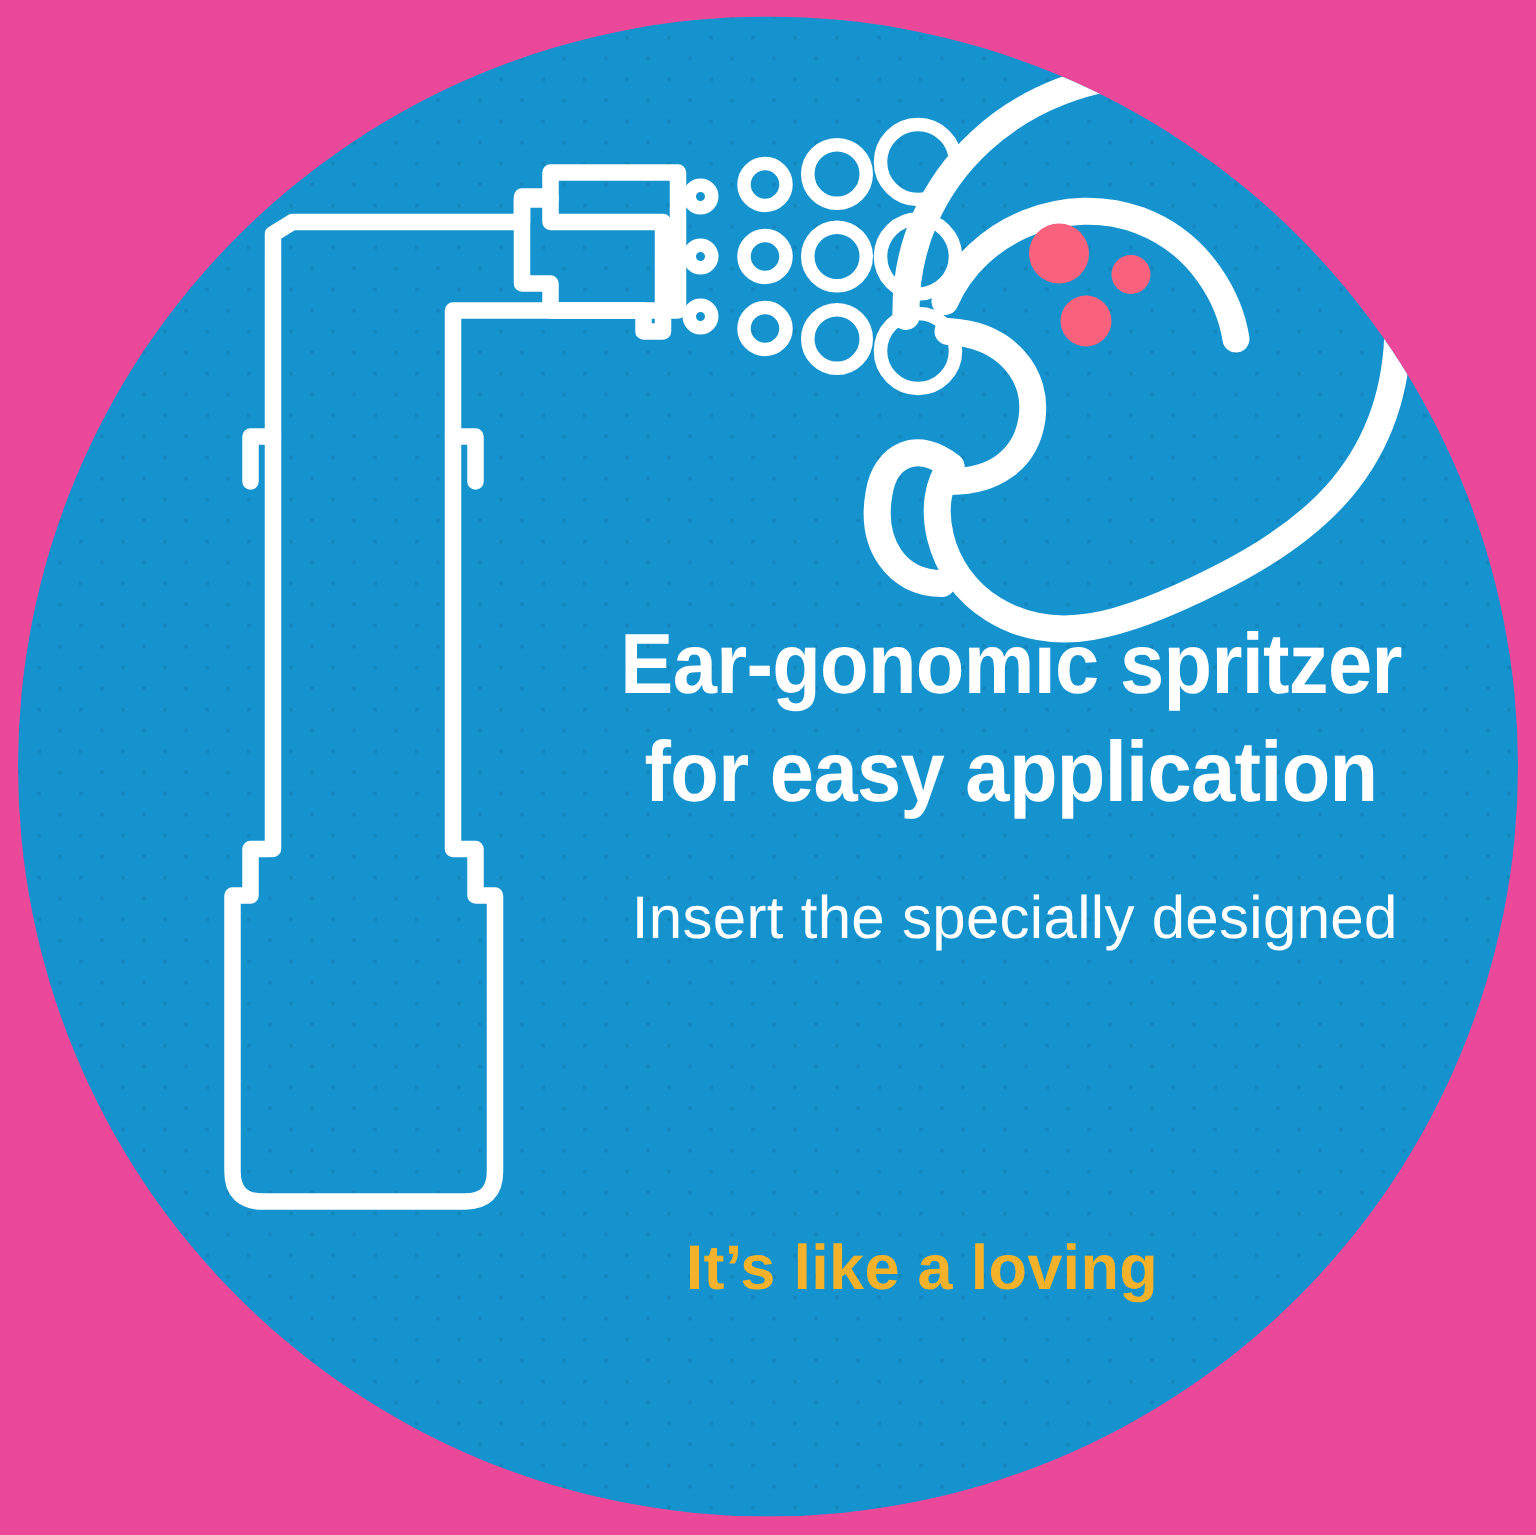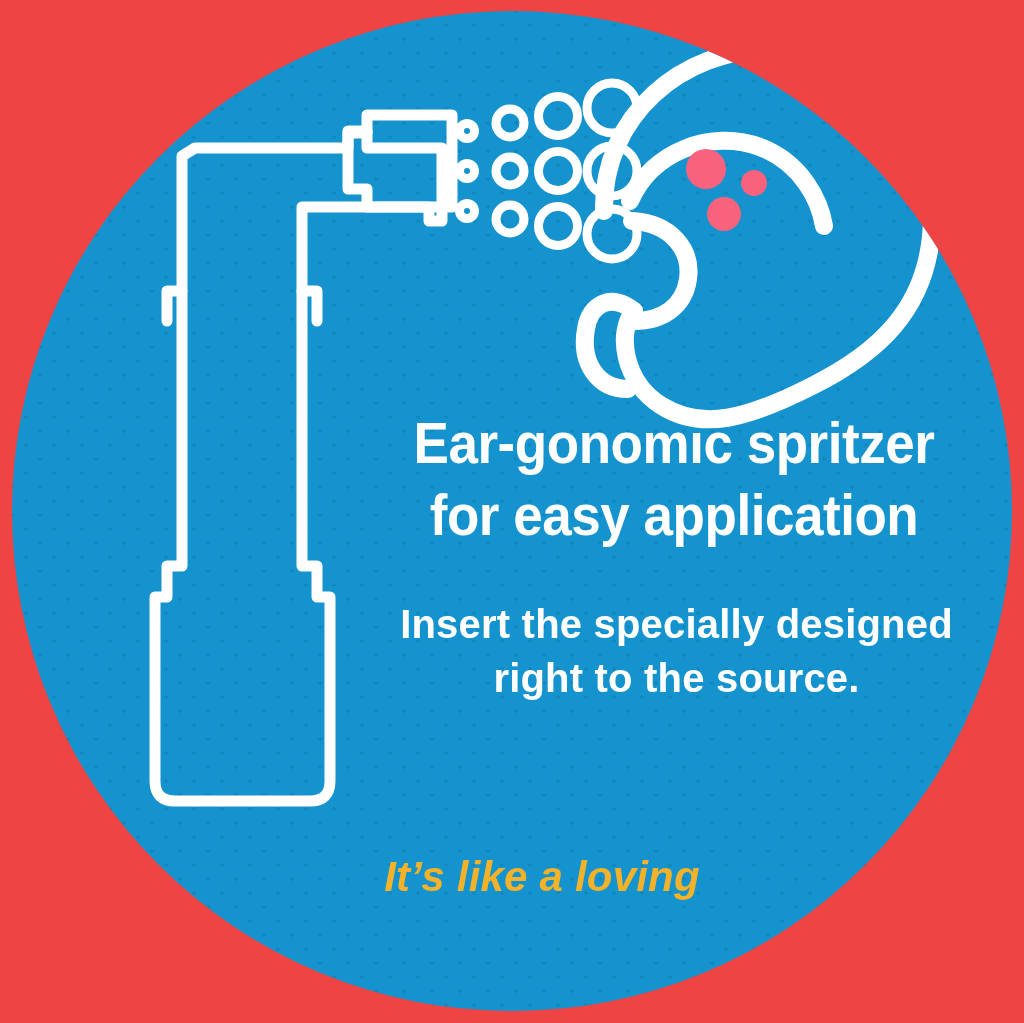--- a/index.html
+++ b/index.html
@@ -1,19 +1,19 @@
 <!DOCTYPE html>
 <html><head>
 <meta charset="utf-8">
 <style>
   html,body{margin:0;padding:0;background:#ffffff;}
   body{width:1024px;height:1023px;overflow:hidden;
        font-family:"Liberation Sans", sans-serif;}
 
-  #stage{position:relative;width:1024px;height:1023px;background:#ef4444;}
+  #stage{position:relative;width:1024px;height:1023px;background:#ec4899;}
 
   
   #disc{
     position:absolute;
     left:12px; top:11px;
     width:1000px; height:1000px;
     border-radius:50%;
     background-color:#1593CE;
     background-image:
       radial-gradient(rgba(0,0,0,0.075) 1.6px, transparent 1.7px),
@@ -43,40 +43,38 @@
     white-space:nowrap;
   }
   .headline .hl-line{display:block;}
 
   .body-copy{
     position:absolute;
     left:372px; top:574px;
     width:585px;
     color:#ffffff;
     font-family:"Liberation Sans", sans-serif;
-    font-weight:bold;
+    font-weight:normal;
     font-size:40px;
     line-height:54px;
     text-align:center;
     letter-spacing:0.2px;
-    margin-top:12px;
   }
   .body-copy .bc-line{display:block;white-space:nowrap;}
 
   .tagline{
     position:absolute;
-    left:300px; top:840px;
+    left:300px; top:808px;
     width:460px;
     color:#F3B229;
     font-family:"Liberation Sans", sans-serif;
     font-weight:bold;
-    font-style:italic;
     font-size:42px;
     line-height:52px;
-    text-align:center;
+    text-align:right;
     letter-spacing:0.2px;
   }
   .tagline .tg-line{display:block;white-space:nowrap;}
 </style>
 </head>
 <body>
 
 <div id="stage">
 
   <div id="disc">
@@ -186,21 +184,20 @@
 
     </svg>
 
     <div class="headline">
       <span class="hl-line">Ear-gonomic spritzer</span>
       <span class="hl-line">for easy application</span>
     </div>
 
     <div class="body-copy">
       <span class="bc-line">Insert the specially designed</span>
-      <span class="bc-line">right to the source.</span>
     </div>
 
     <div class="tagline">
       <span class="tg-line">It’s like a loving</span>
     </div>
 
   </div>
 </div>
 
 </body></html>

